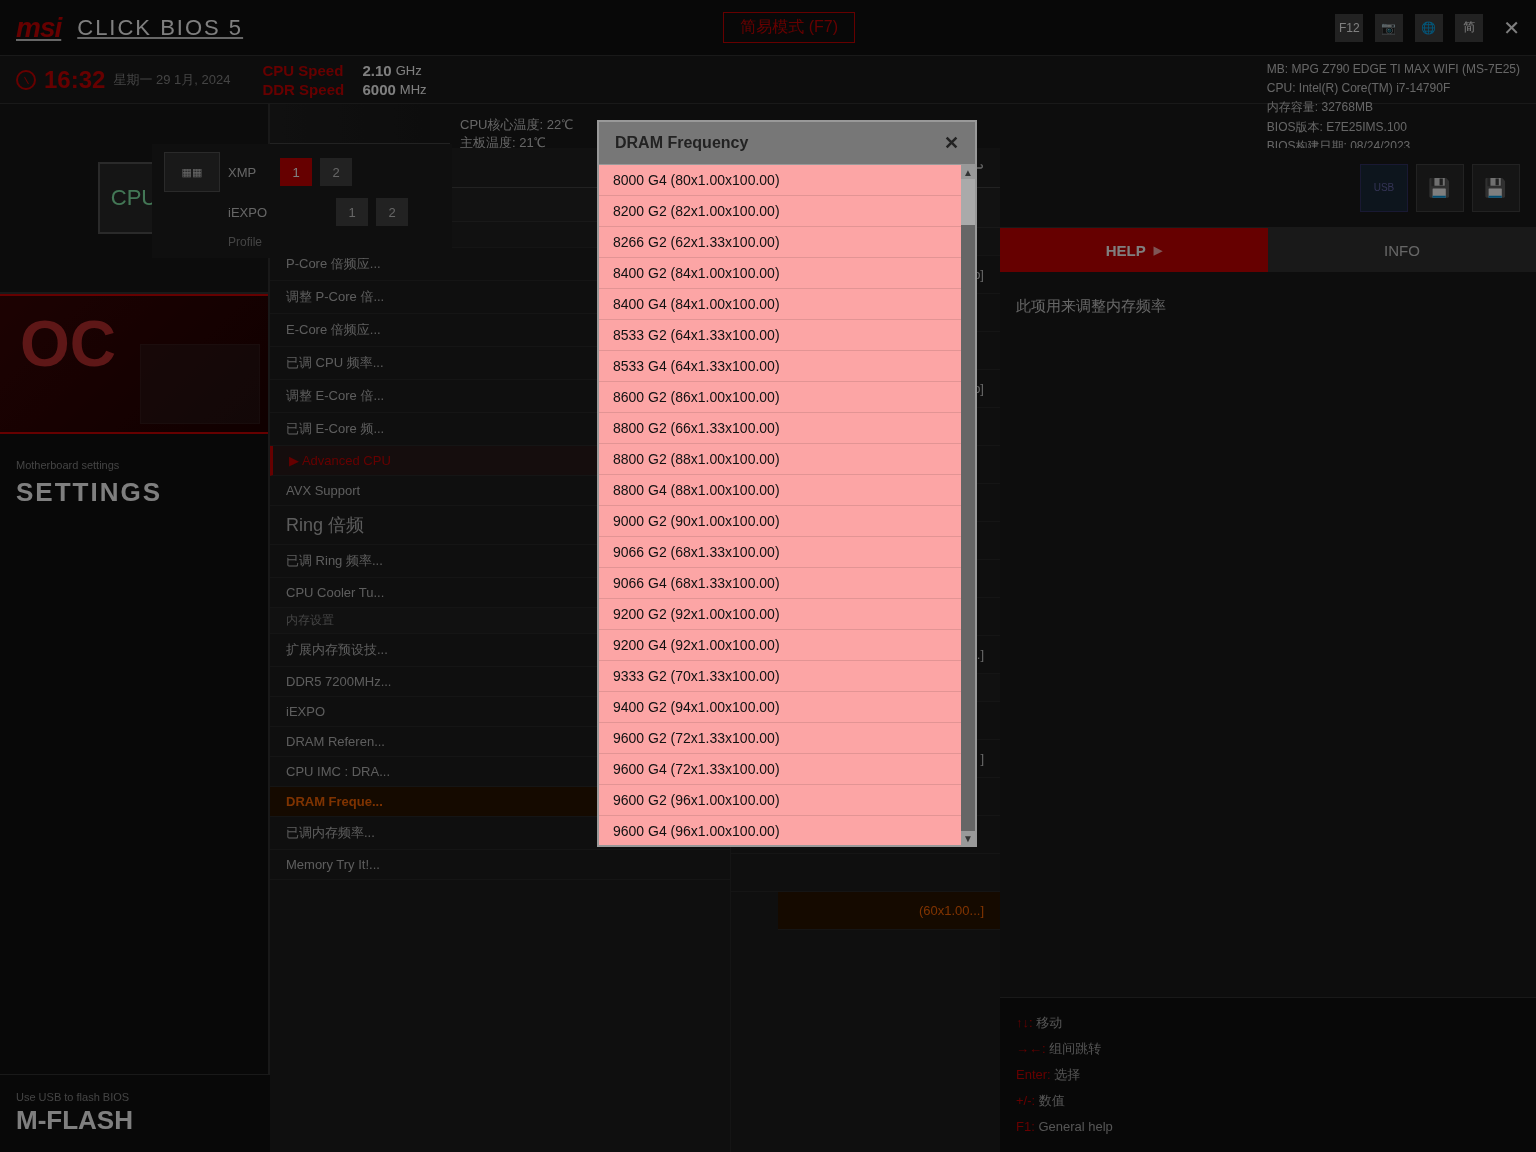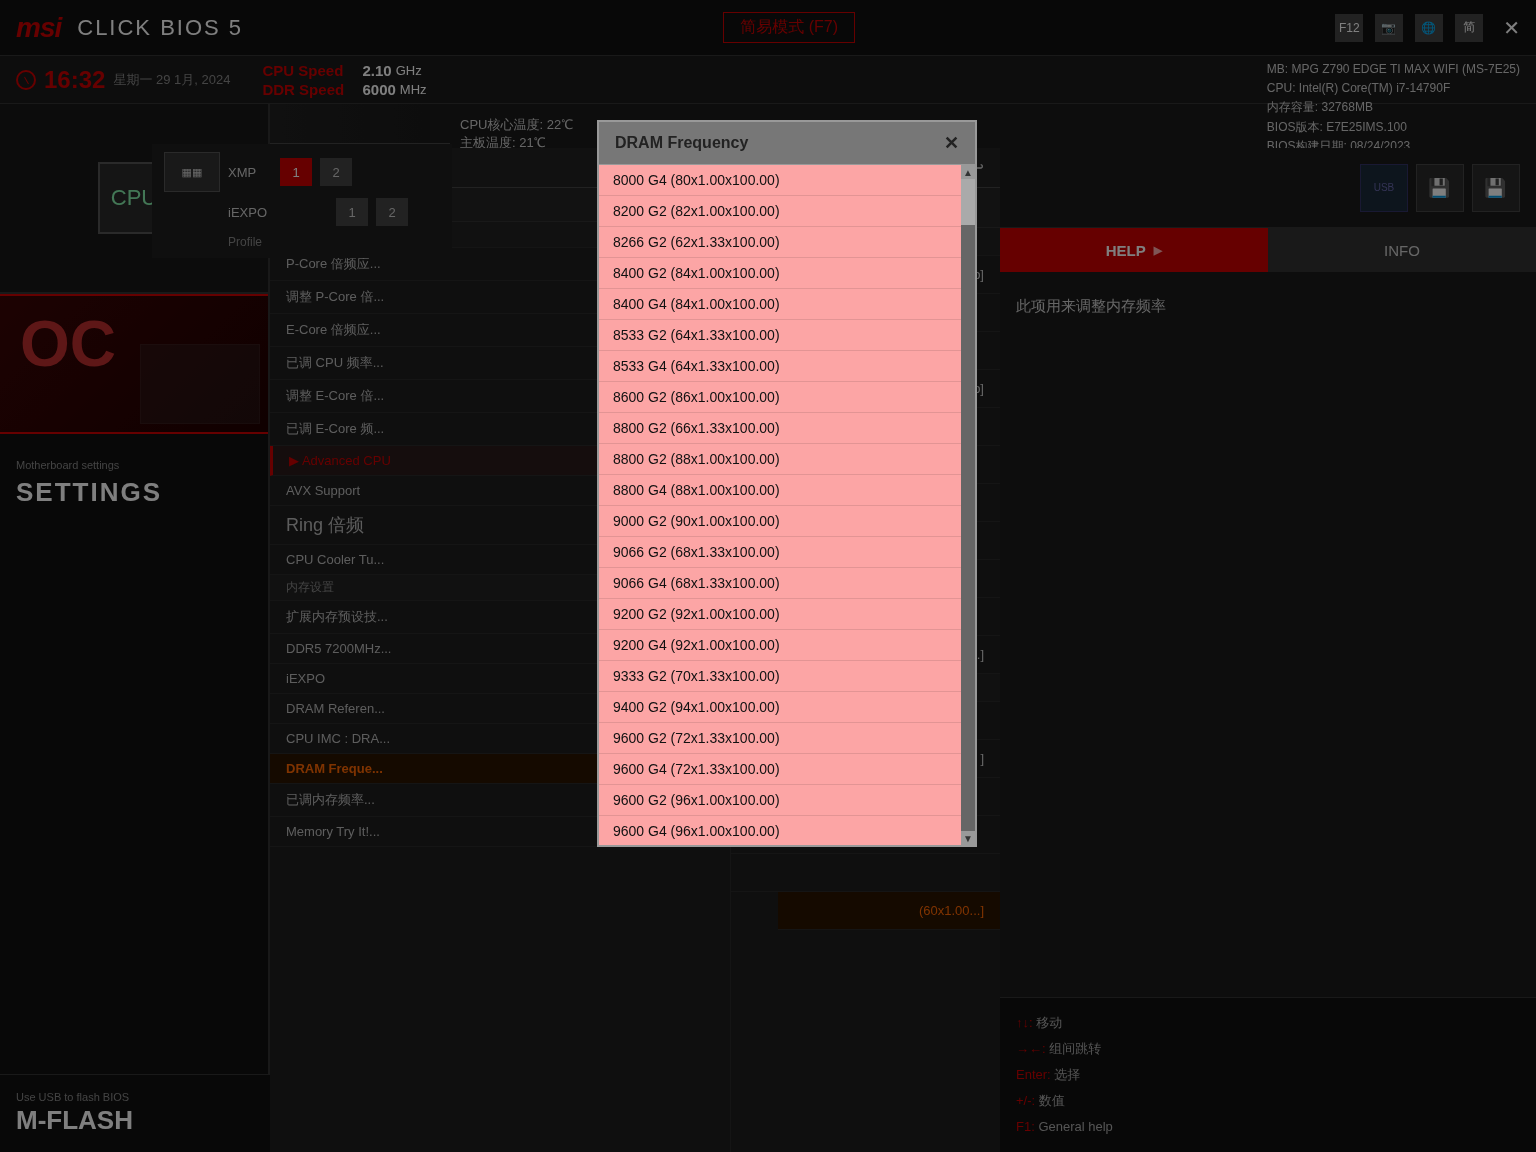--- a/index.html
+++ b/index.html
@@ -19,21 +19,21 @@
       top: 0; left: 0; right: 0;
       height: 56px;
       background: #111;
       display: flex;
       align-items: center;
       justify-content: space-between;
       padding: 0 16px;
       border-bottom: 1px solid #333;
       z-index: 10;
     }
-    .top-bar-left { display: flex; align-items: center; gap: 16px; }
+    .top-bar-left { display: flex; align-items: center; gap: 16px; text-decoration: underline; }
     .msi-logo { color: white; font-size: 28px; font-weight: 900; font-style: italic; letter-spacing: -1px; }
     .msi-logo span { color: #cc0000; }
     .click-bios { color: white; font-size: 22px; font-weight: 300; letter-spacing: 2px; }
     .top-bar-center { color: #cc0000; font-size: 16px; border: 1px solid #cc0000; padding: 4px 16px; cursor: pointer; }
     .top-bar-right { display: flex; align-items: center; gap: 12px; color: #ccc; font-size: 14px; }
     .top-bar-icon { width: 28px; height: 28px; background: #444; display: flex; align-items: center; justify-content: center; cursor: pointer; font-size: 12px; color: white; }
     .close-btn { color: white; font-size: 20px; cursor: pointer; margin-left: 8px; }
 
     
     .status-bar {
@@ -276,20 +276,24 @@
     <div style="display:flex;align-items:center;justify-content:space-between;padding:7px 16px;border-bottom:1px solid #2a2a2a;background:#2a1a1a;border-left:3px solid #cc0000;">
       <span style="color:#cc0000;font-size:13px;">▶ Advanced CPU</span>
       <span style="color:#ccc;font-size:13px;"></span>
     </div>
     <div style="display:flex;align-items:center;justify-content:space-between;padding:7px 16px;border-bottom:1px solid #2a2a2a;">
       <span style="color:#bbb;font-size:13px;">AVX Support</span>
       <span style="color:#ccc;font-size:13px;"></span>
     </div>
     <div style="display:flex;align-items:center;justify-content:space-between;padding:7px 16px;border-bottom:1px solid #2a2a2a;">
       <span style="color:#bbb;font-size:18px;">Ring 倍频</span>
+      <span style="color:#ccc;font-size:13px;"></span>
+    </div>
+    <div style="display:flex;align-items:center;justify-content:space-between;padding:7px 16px;border-bottom:1px solid #2a2a2a;">
+      <span style="color:#bbb;font-size:13px;">已调 Ring 频率...</span>
       <span style="color:#ccc;font-size:13px;"></span>
     </div>
     <div style="display:flex;align-items:center;justify-content:space-between;padding:7px 16px;border-bottom:1px solid #2a2a2a;">
       <span style="color:#bbb;font-size:13px;">CPU Cooler Tu...</span>
       <span style="color:#ccc;font-size:13px;"></span>
     </div>
 
     <div style="padding:4px 16px;color:#888;font-size:12px;background:#222;border-bottom:1px solid #2a2a2a;">内存设置</div>
     <div style="display:flex;align-items:center;justify-content:space-between;padding:7px 16px;border-bottom:1px solid #2a2a2a;">
       <span style="color:#bbb;font-size:13px;">扩展内存预设技...</span>

